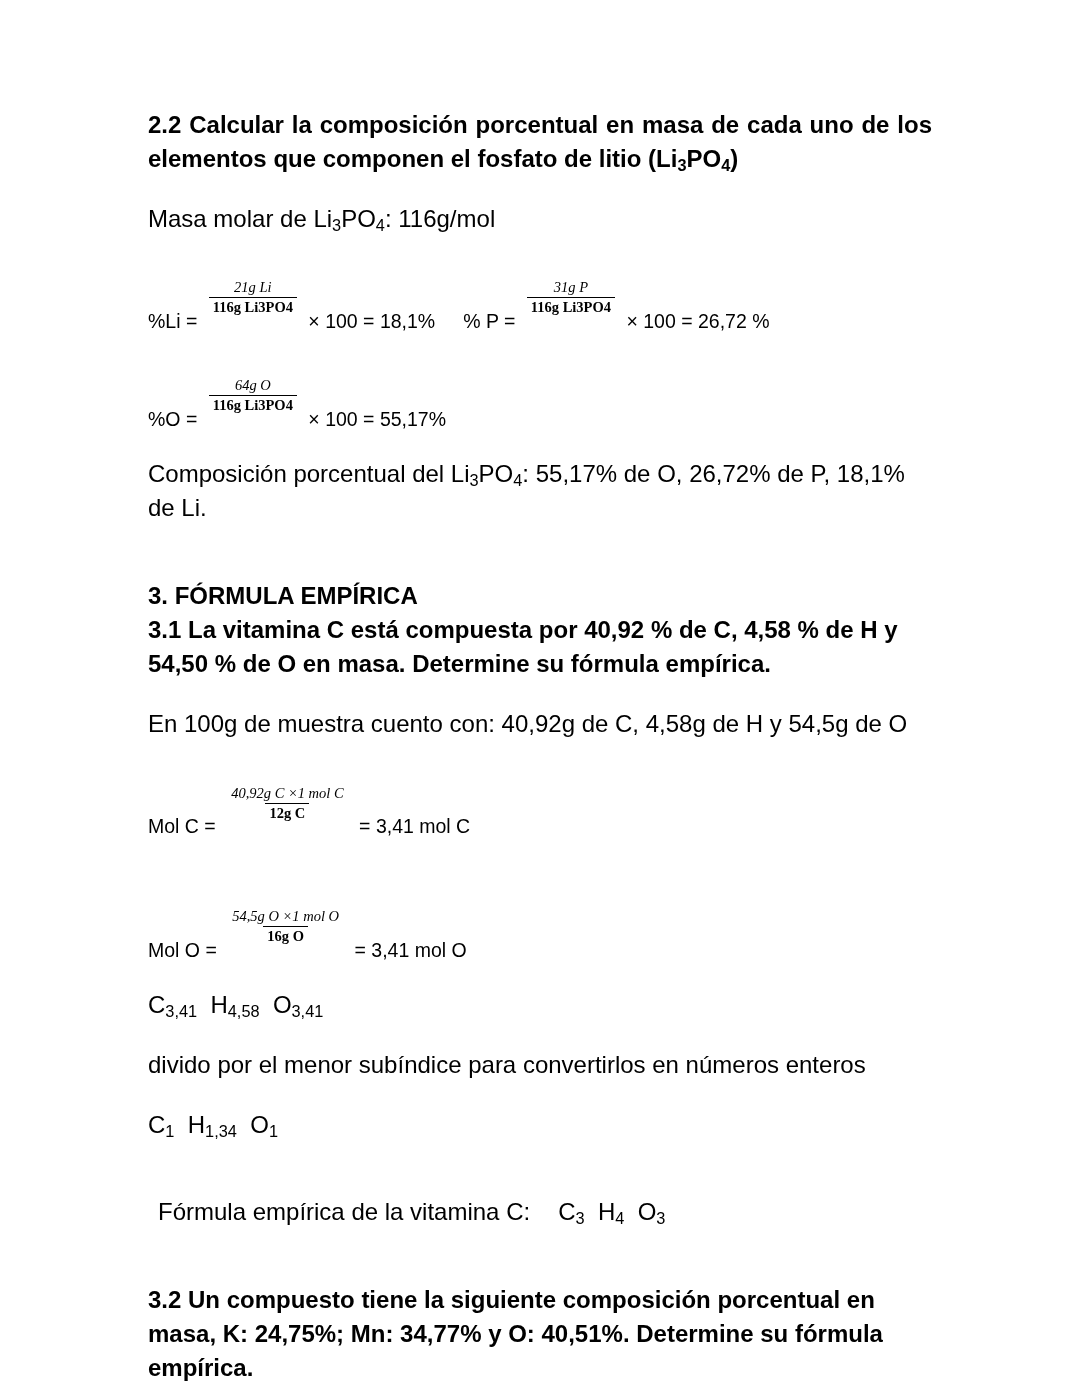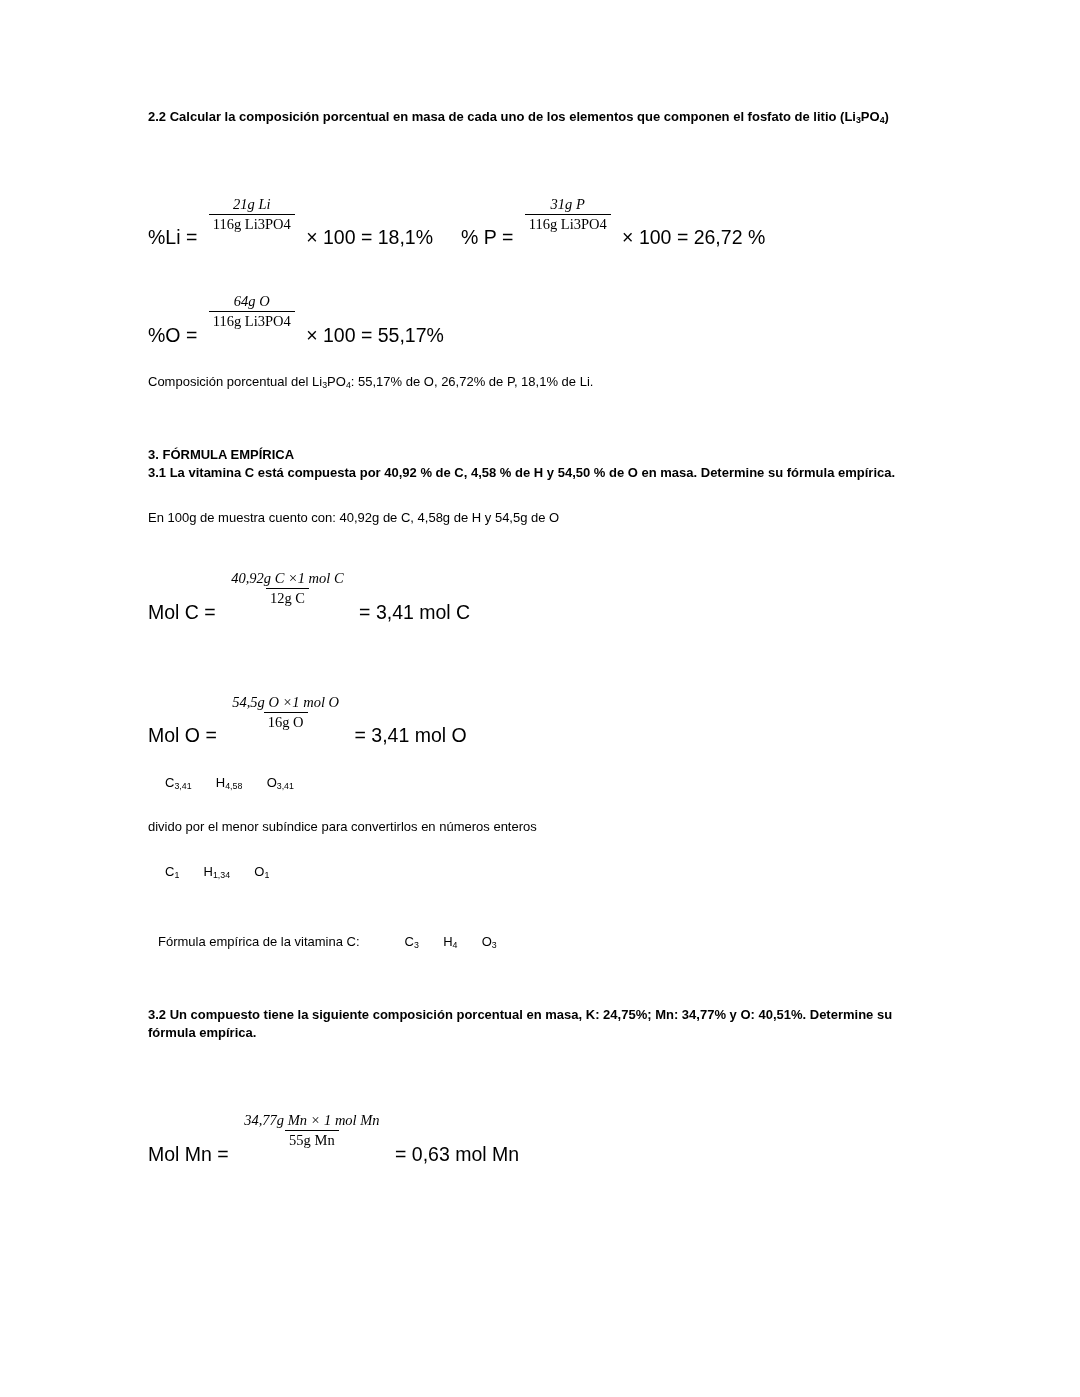--- a/index.html
+++ b/index.html
@@ -22,21 +22,21 @@
     padding: 0;
     box-sizing: border-box;
   }
   .content {
     position: absolute;
     left: 148px;
     top: 108px;
     width: 784px;
   }
   .para {
-    font-size: 13px;
+    font-size: 24px;
     line-height: 1.42;
     margin: 0 0 0 0;
   }
   .bold {
     font-weight: bold;
   }
   .justify {
     text-align: justify;
     text-align-last: left;
   }
@@ -68,43 +68,47 @@
     text-align: center;
   }
   .frac .num {
     padding: 0 4px 1px 4px;
     white-space: nowrap;
   }
   .frac .den {
     border-top: 1.3px solid #000;
     padding: 1px 4px 0 4px;
     white-space: nowrap;
+    font-weight: bold;
   }
   .it { font-style: italic; }
   sub {
     font-size: 0.68em;
     vertical-align: -0.26em;
     line-height: 0;
   }
   .spacer-inline { display: inline-block; width: 28px; }
   .indent-sm { padding-left: 10px; }
-  .nowrap { white-space: nowrap; margin-left: 17px; }
+  .nowrap { white-space: nowrap; }
 </style>
 </head>
 <body>
 
 <div class="page">
   <div class="content">
 
     <div class="para bold justify">
       <span>2.2 Calcular la composición porcentual en masa de cada uno de los elementos que componen el fosfato de litio (Li</span><sub>3</sub><span>PO</span><sub>4</sub><span>)</span>
     </div>
 
     <div class="gap-md"></div>
 
+    <div class="para">
+      <span>Masa molar de Li</span><sub>3</sub><span>PO</span><sub>4</sub><span>: 116g/mol</span>
+    </div>
 
     <div class="gap-md"></div>
 
     <div class="eqline">
       <span class="txt">%Li = </span>
       <span class="frac">
         <span class="num it">21g Li</span>
         <span class="den">116g Li3PO4</span>
       </span>
       <span class="txt"> × 100 = 18,1%</span>

